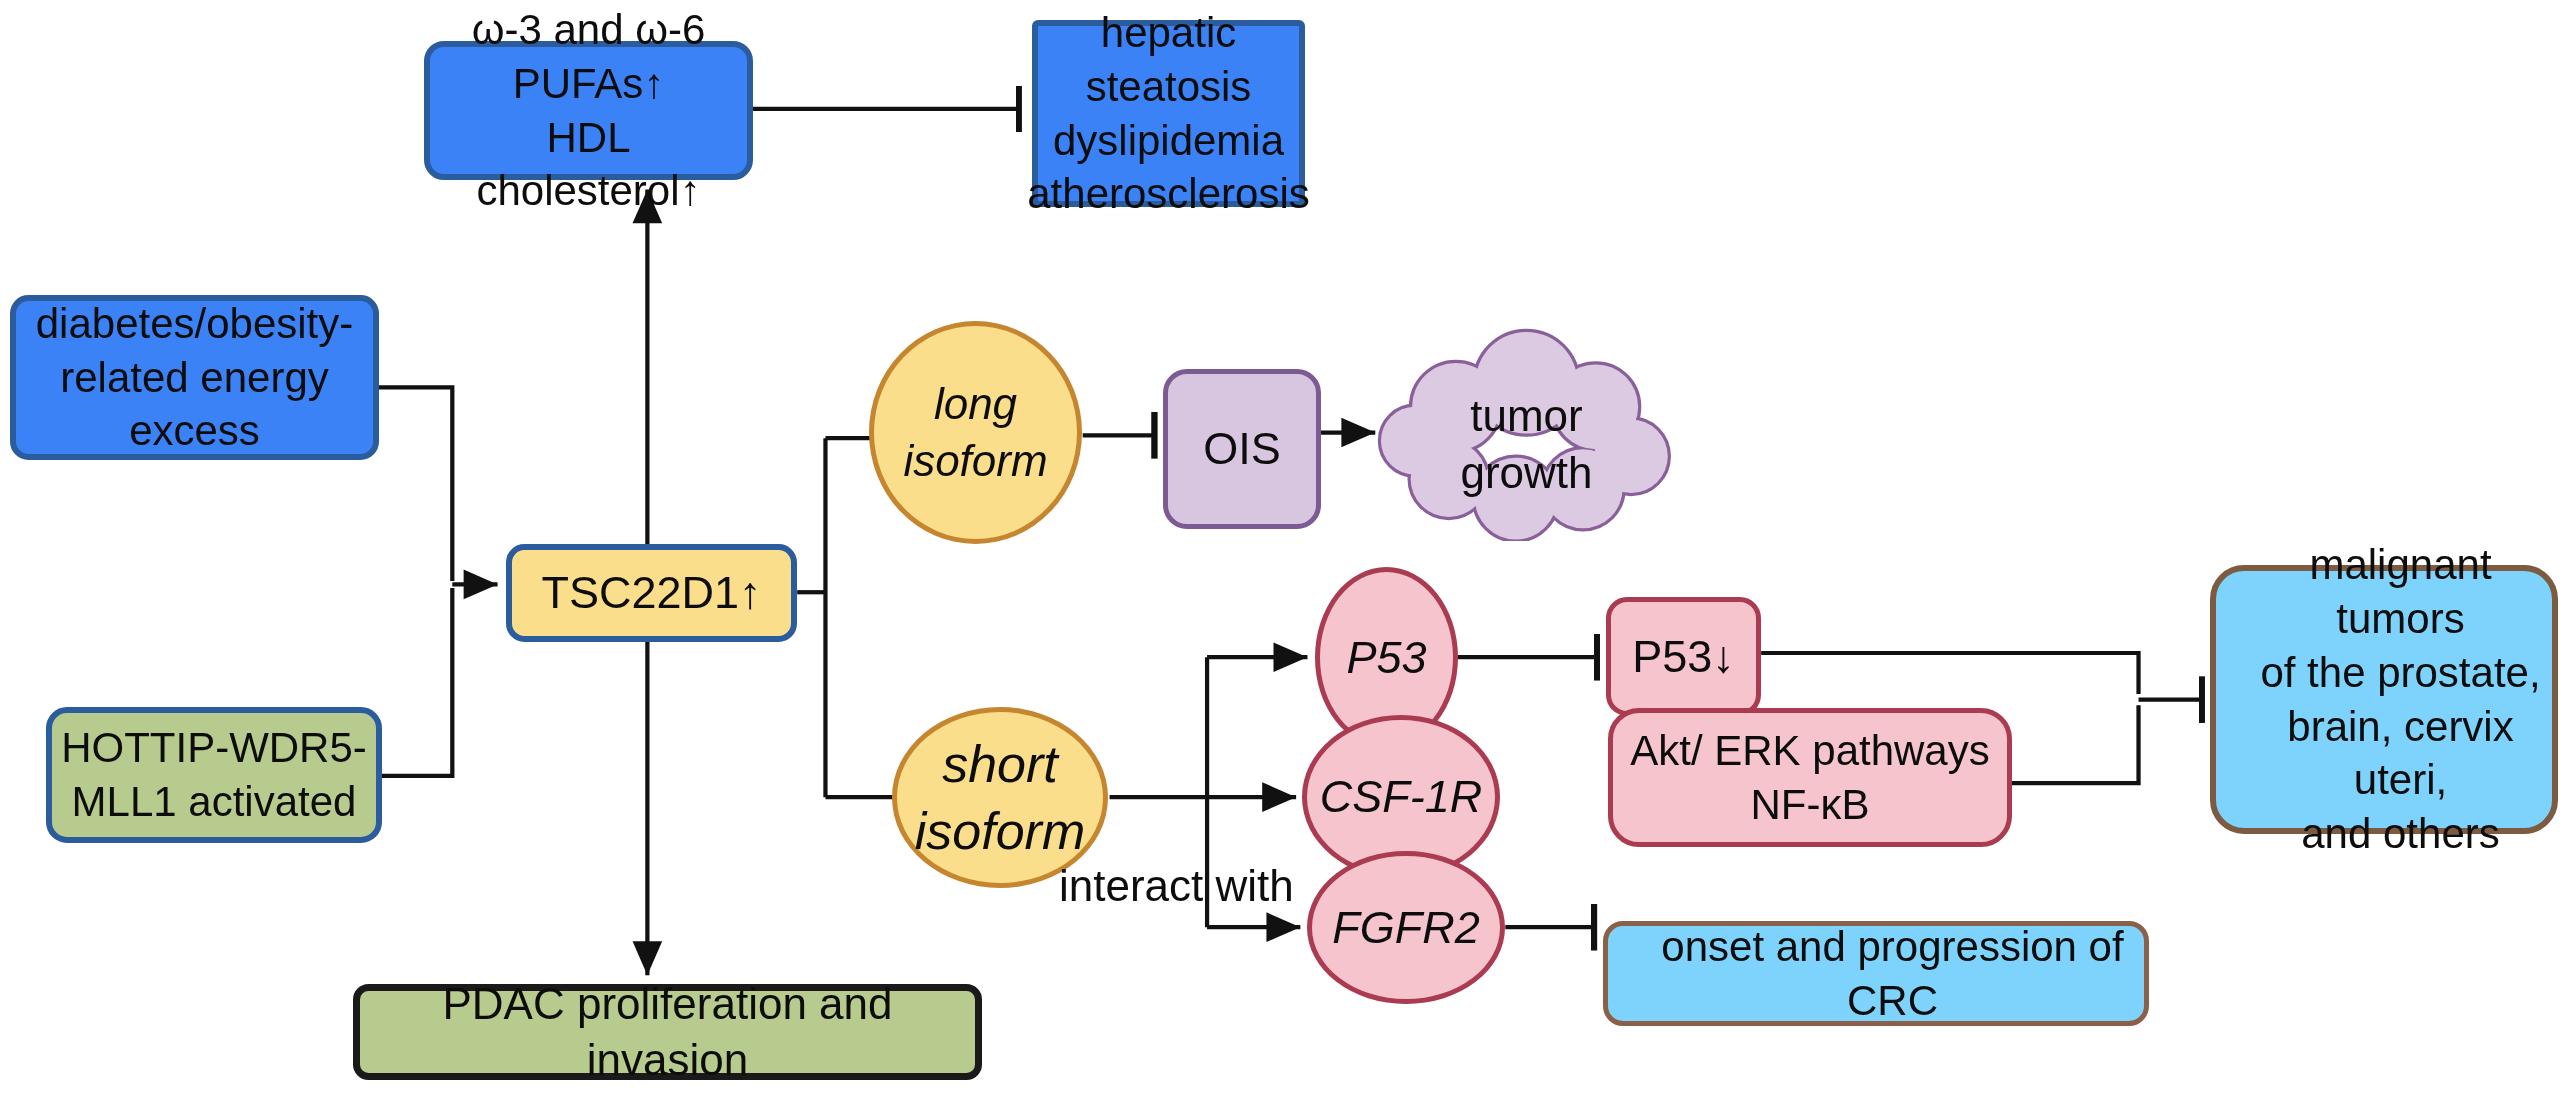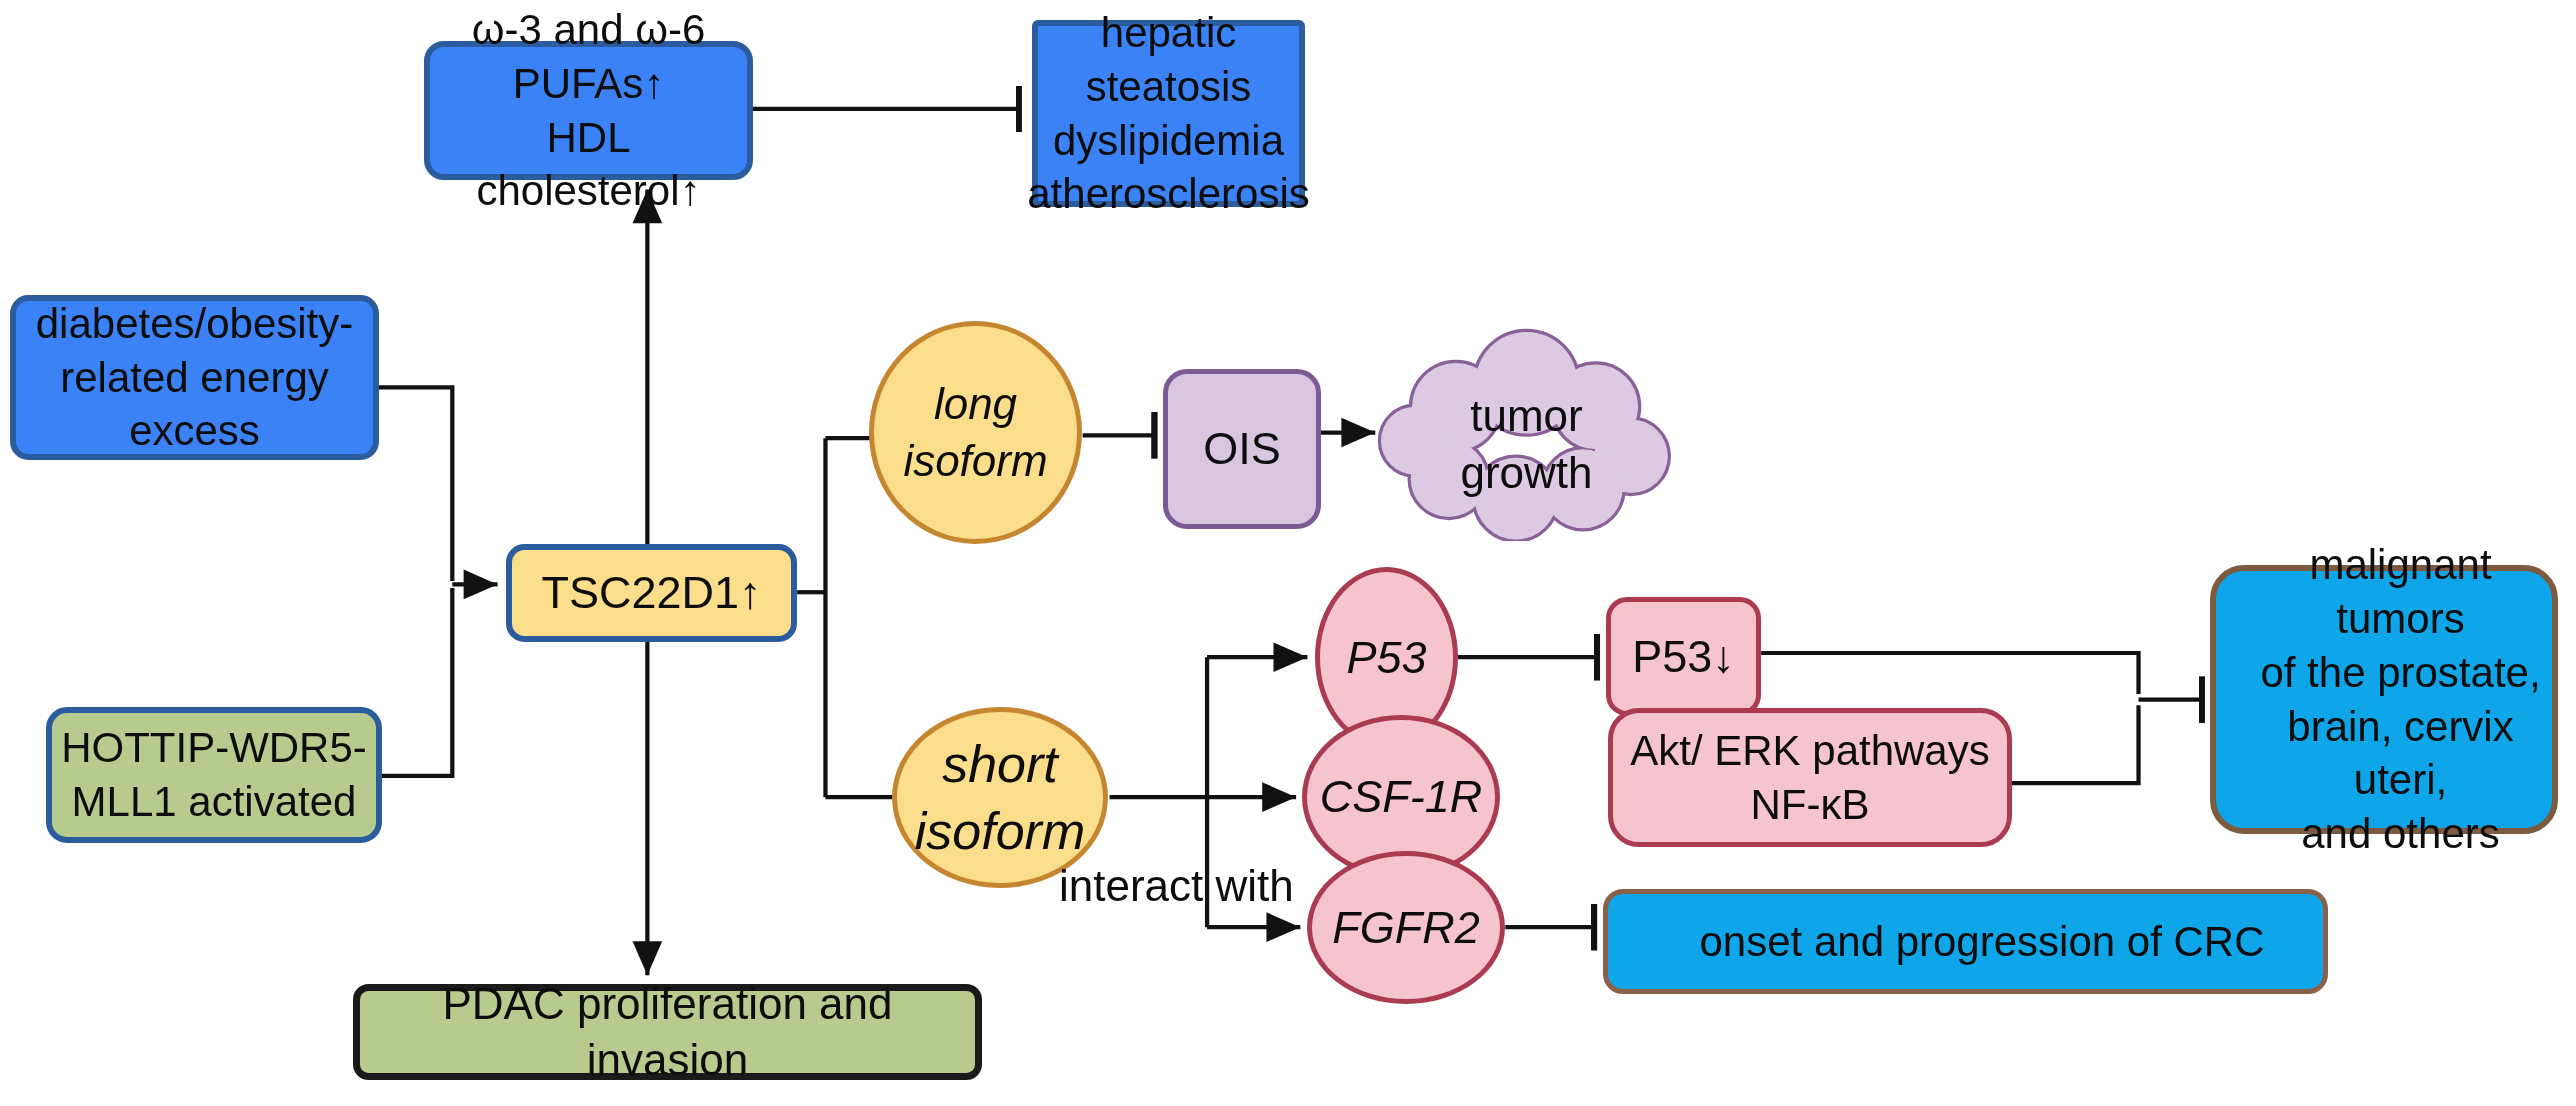--- a/index.html
+++ b/index.html
@@ -17,39 +17,39 @@
     text-align:center;white-space:pre-line;
     box-sizing:border-box;
     line-height:1.28;
     z-index:2;
   }
   .blue  {background:#3b82f6;border:6.4px solid #2b5c9e;}
   .green {background:#b7cb8e;}
   .yellow{background:#fbde8b;}
   .purple{background:#d8c6e1;border:5.7px solid #7c5a93;}
   .pink  {background:#f5c4cc;border:5.7px solid #aa3b50;}
-  .tan   {background:#0ea5e9;padding-left:33px;}
+  .tan   {background:#7dd3fc;padding-left:33px;}
   .ellipse{border-radius:50%;font-style:italic;}
 
   #pufas    {left:424px;top:41px;width:329px;height:139px;border-radius:20px;font-size:42px;}
   #hepatic  {left:1032px;top:20px;width:273px;height:187px;border-radius:6px;font-size:42px;}
   #diabetes {left:10px;top:295px;width:369px;height:165px;border-radius:18.4px;font-size:42px;}
   #hottip   {left:46px;top:707px;width:336px;height:136px;border:6.4px solid #2b5c9e;border-radius:21px;font-size:42px;}
   #tsc      {left:506px;top:544px;width:291px;height:98px;border:6.4px solid #2b5c9e;border-radius:18.4px;font-size:45px;}
   #longiso  {left:869px;top:321px;width:213px;height:223px;border:5.7px solid #c6862f;font-size:44px;}
   #ois      {left:1163px;top:369px;width:158px;height:160px;border-radius:24px;font-size:45px;}
   #cloud    {left:1371px;top:322px;width:311px;height:219px;z-index:2;position:absolute;}
   #cloud-label{position:absolute;left:0;top:12.7px;width:100%;height:100%;display:flex;align-items:center;justify-content:center;text-align:center;white-space:pre-line;font-size:44px;line-height:1.3;}
   #p53      {left:1315px;top:567px;width:143px;height:181px;font-size:45px;}
   #p53down  {left:1606px;top:597px;width:155px;height:119px;border-radius:21px;font-size:45px;}
   #shortiso {left:892px;top:707px;width:216px;height:181px;border:5.7px solid #c6862f;font-size:52px;}
   #csf1r    {left:1302px;top:715px;width:198px;height:164px;font-size:45px;}
   #akt      {left:1608px;top:708px;width:404px;height:139px;border-radius:31px;font-size:42px;}
   #fgfr2    {left:1307px;top:851px;width:198px;height:153px;font-size:45px;}
-  #crc      {left:1603px;top:889px;width:725px;height:105px;border:5.7px solid #8a6148;border-radius:20px;font-size:42px;}
+  #crc      {left:1603px;top:921px;width:546px;height:105px;border:5.7px solid #8a6148;border-radius:20px;font-size:42px;}
   #malig    {left:2210px;top:565px;width:348px;height:269px;border:6.4px solid #7d5b41;border-radius:34px;font-size:42px;}
   #pdac     {left:353px;top:984px;width:629px;height:96px;border:7px solid #1a1a1a;border-radius:15.5px;font-size:44px;}
   #interact {left:1059px;top:857px;width:297px;height:59px;font-size:44px;z-index:3;background:transparent;justify-content:flex-start;}
 
   #wires{position:absolute;left:0;top:0;z-index:1;}
 </style>
 </head>
 <body>
 
 <div id="canvas">

